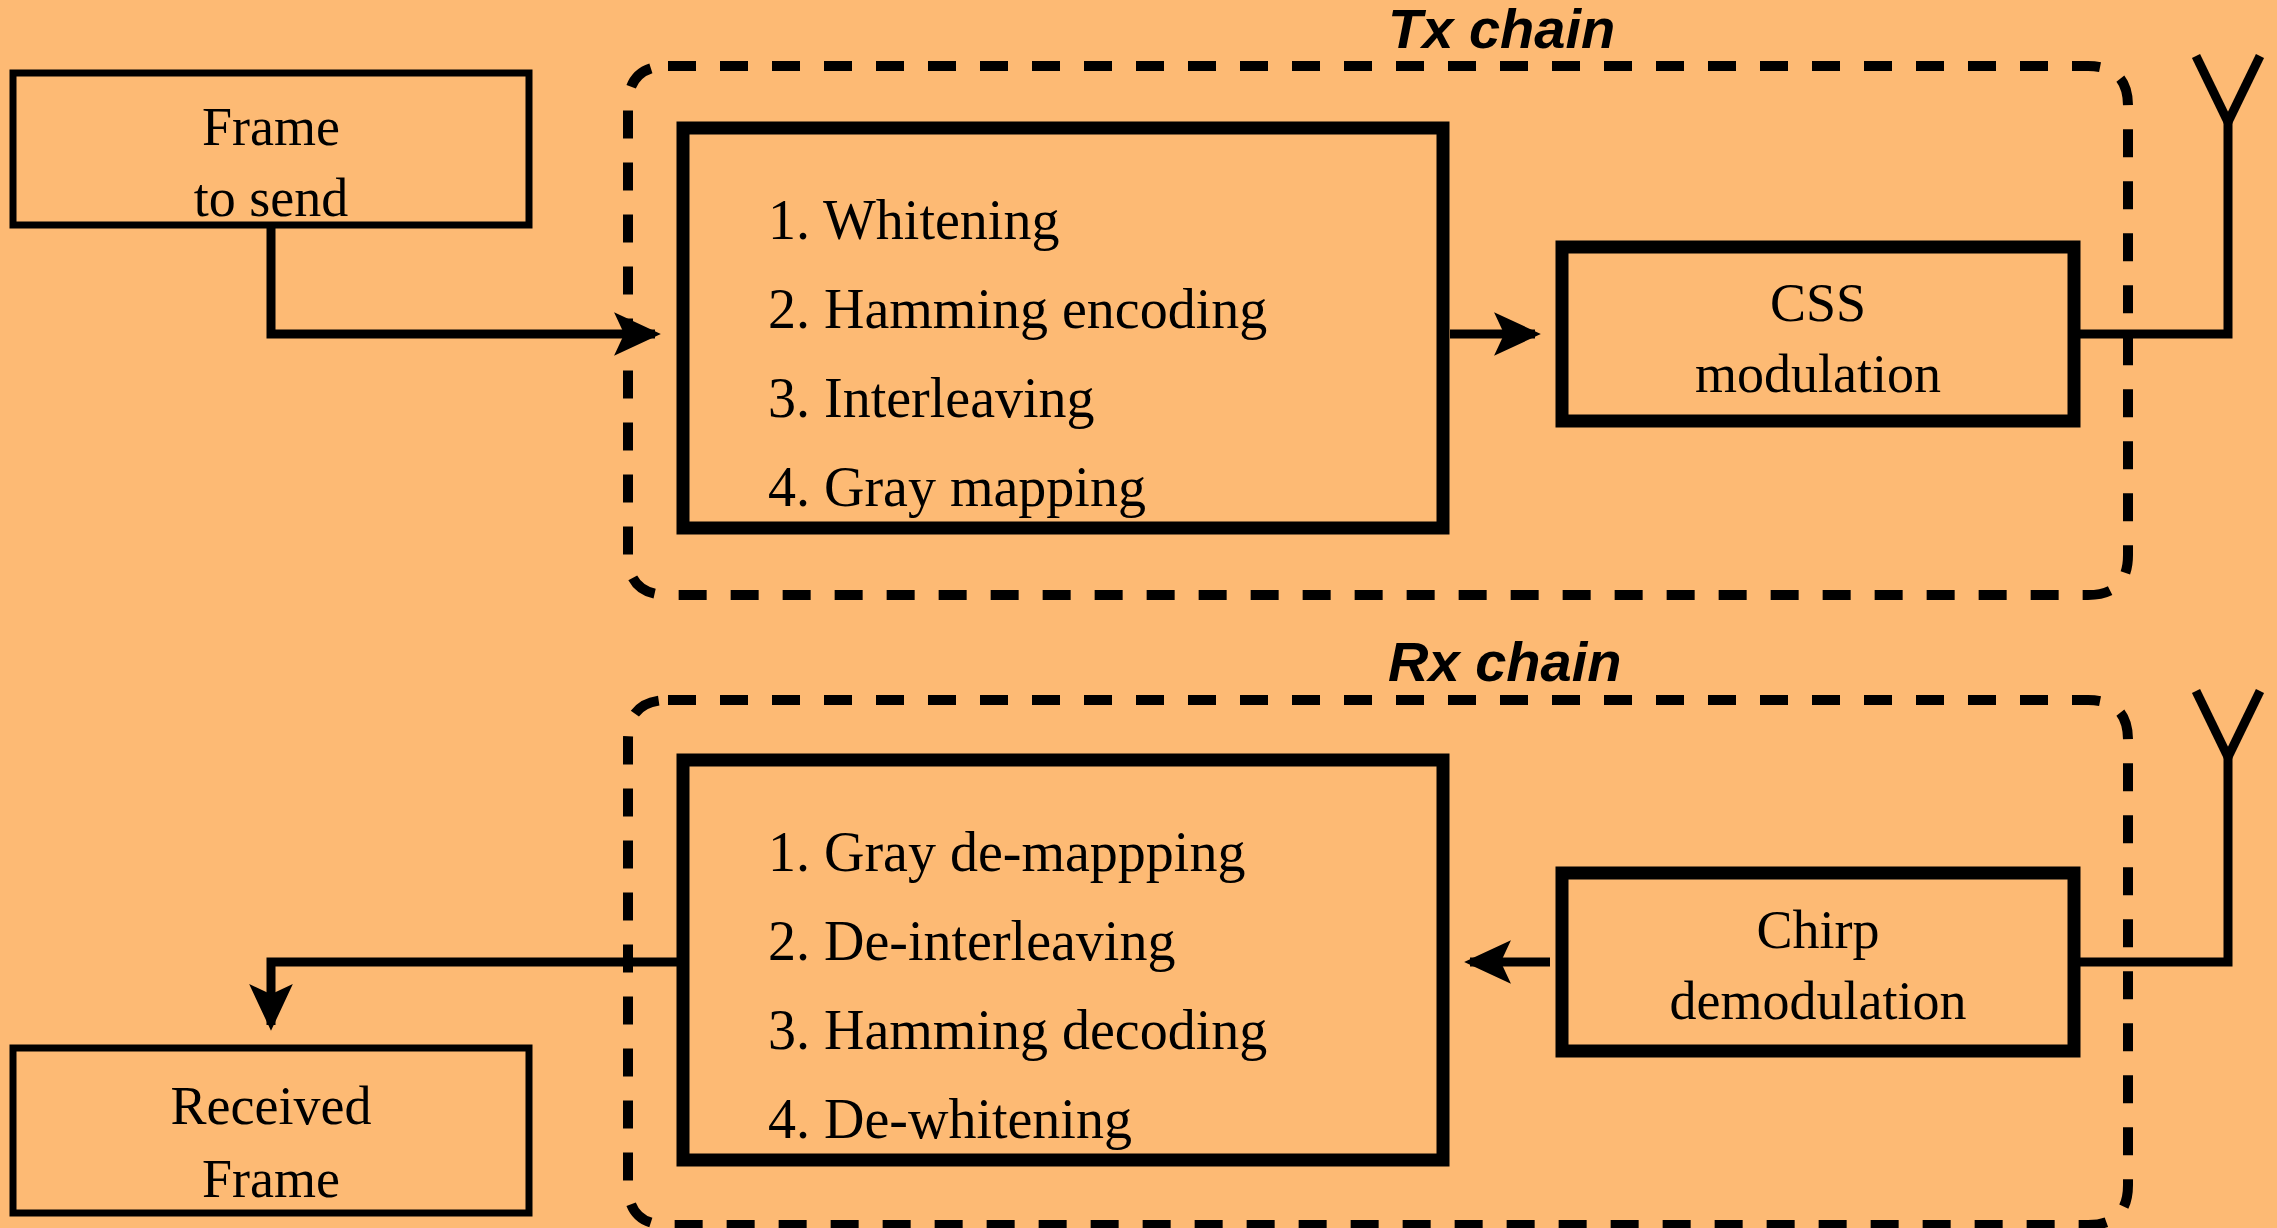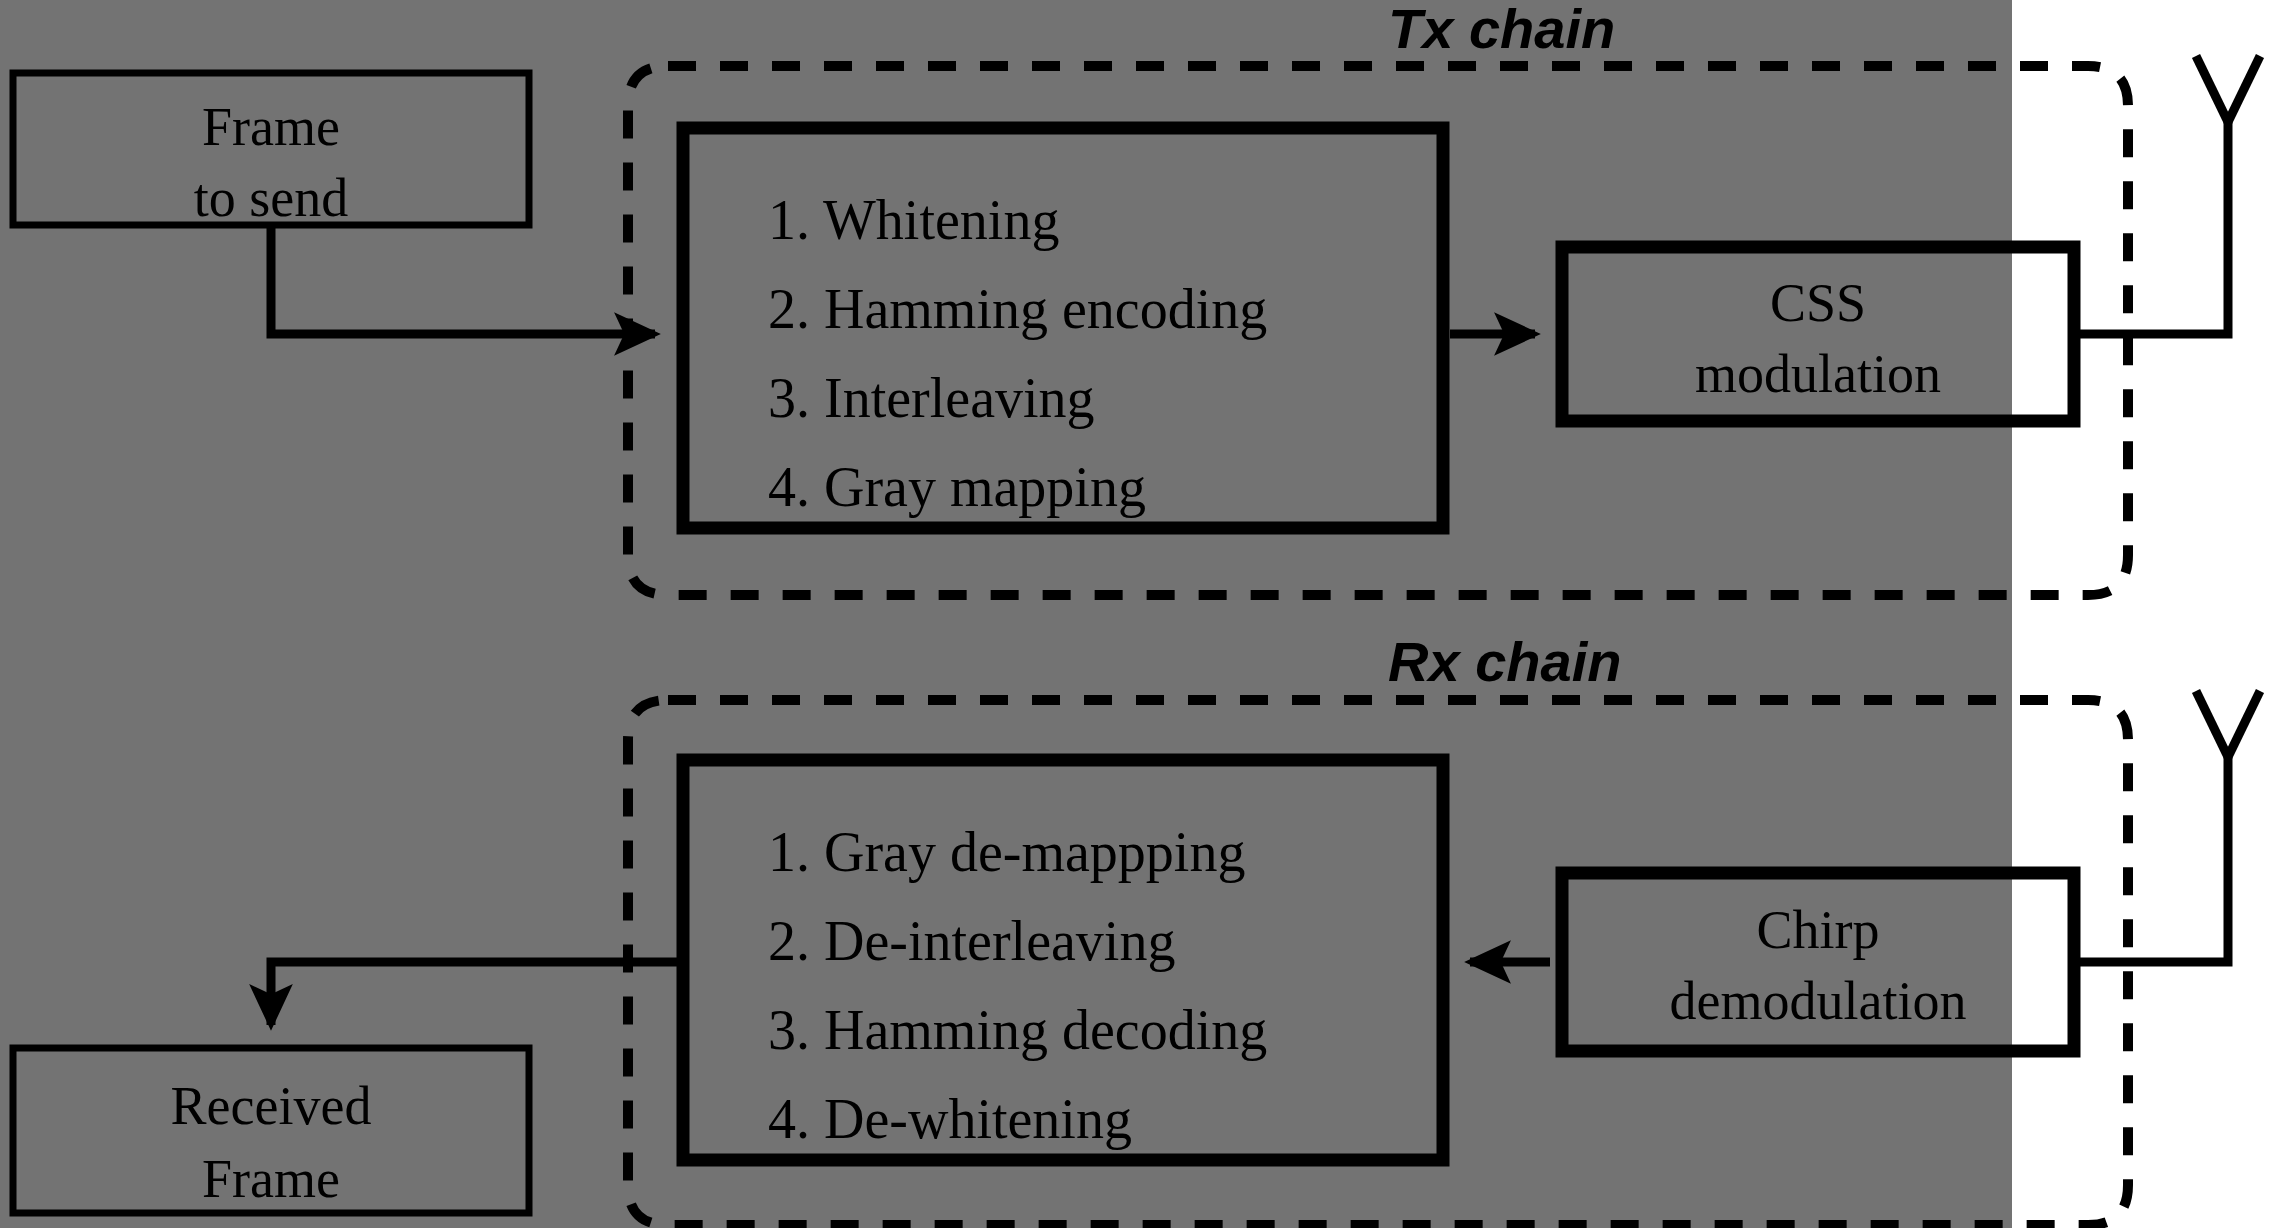--- a/index.html
+++ b/index.html
@@ -8,23 +8,23 @@
     background: #ffffff;
   }
   body {
     width: 2277px;
     height: 1228px;
     overflow: hidden;
     font-family: "Liberation Serif", serif;
   }
   #diagram-root {
     position: relative;
-    width: 2012px;
+    width: 2277px;
     height: 1228px;
-    background: #737373;
+    background: #fdba74;
   }
   svg#diagram-svg {
     position: absolute;
     top: 0;
     left: 0;
     width: 2277px;
     height: 1228px;
     display: block;
   }
   .serif-label {

